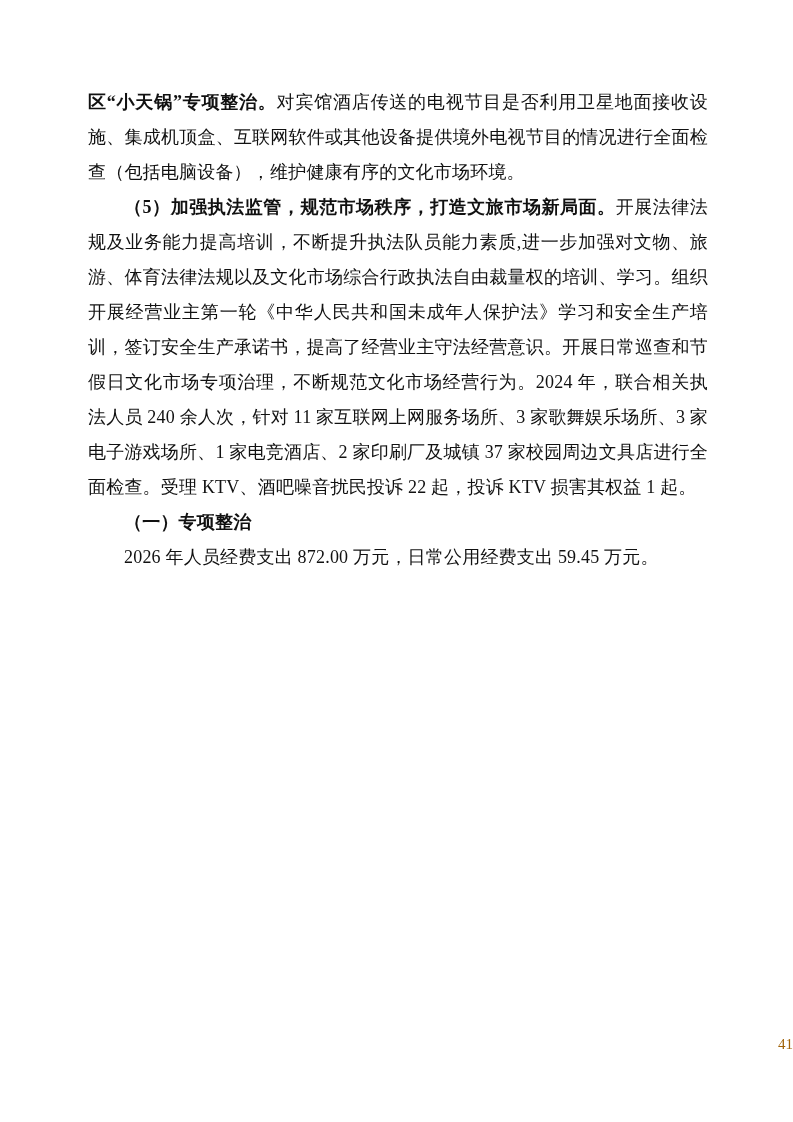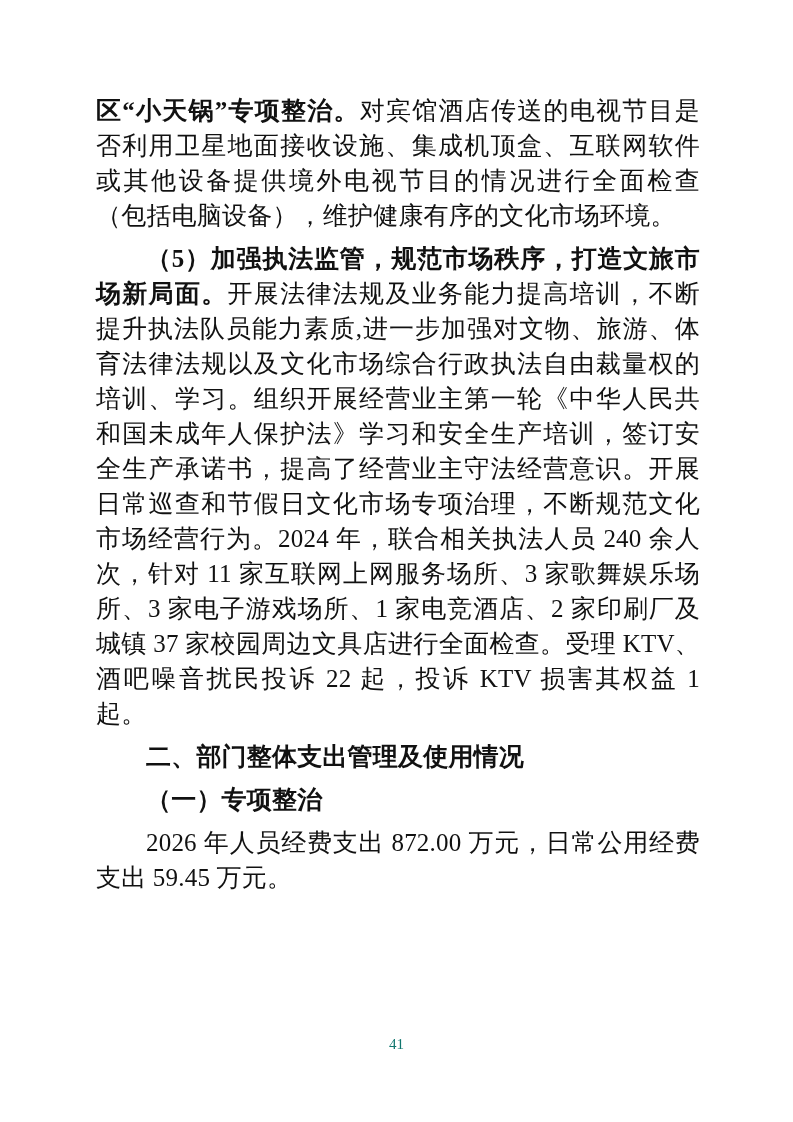--- a/index.html
+++ b/index.html
@@ -16,52 +16,51 @@
     color: #111111;
     overflow: hidden;
   }
   .doc-body {
     position: absolute;
     left: 88px;
     top: 85px;
     width: 620px;
   }
   .doc-body p.para {
-    margin: 8px;
-    font-size: 25px;
+    margin: 0;
+    font-size: 18px;
     line-height: 35px;
     text-align: justify;
     text-justify: inter-ideograph;
     letter-spacing: 0.2px;
   }
   .doc-body p.para.indent {
     text-indent: 2em;
   }
   .doc-body p.para.heading {
     font-weight: 700;
     text-align: left;
   }
   .doc-body .bold {
     font-weight: 700;
   }
   .page-footer {
     position: absolute;
     left: 0;
     top: 1036px;
     width: 100%;
-    text-align: center;
+    text-align: right;
     font-size: 15px;
-    color: #0f766e;
+    color: #a16207;
   }
 </style>
 </head>
 <body>
 
 <div class="page">
   <div class="doc-body">
       <p class="para"><span class="bold">区“小天锅”专项整治。</span><span>对宾馆酒店传送的电视节目是否利用卫星地面接收设施、集成机顶盒、互联网软件或其他设备提供境外电视节目的情况进行全面检查（包括电脑设备），维护健康有序的文化市场环境。</span></p>
       <p class="para indent"><span class="bold">（5）加强执法监管，规范市场秩序，打造文旅市场新局面。</span><span>开展法律法规及业务能力提高培训，不断提升执法队员能力素质,进一步加强对文物、旅游、体育法律法规以及文化市场综合行政执法自由裁量权的培训、学习。组织开展经营业主第一轮《中华人民共和国未成年人保护法》学习和安全生产培训，签订安全生产承诺书，提高了经营业主守法经营意识。开展日常巡查和节假日文化市场专项治理，不断规范文化市场经营行为。2024 年，联合相关执法人员 240 余人次，针对 11 家互联网上网服务场所、3 家歌舞娱乐场所、3 家电子游戏场所、1 家电竞酒店、2 家印刷厂及城镇 37 家校园周边文具店进行全面检查。受理 KTV、酒吧噪音扰民投诉 22 起，投诉 KTV 损害其权益 1 起。</span></p>
-      <p class="para indent heading"><span class="bold">二、部门整体支出管理及使用情况</span></p>
       <p class="para indent heading"><span class="bold">（一）专项整治</span></p>
       <p class="para indent"><span>2026 年人员经费支出 872.00 万元，日常公用经费支出 59.45 万元。</span></p>
     </div>
   <div class="page-footer">41</div>
 </div>
 
 </body></html>

